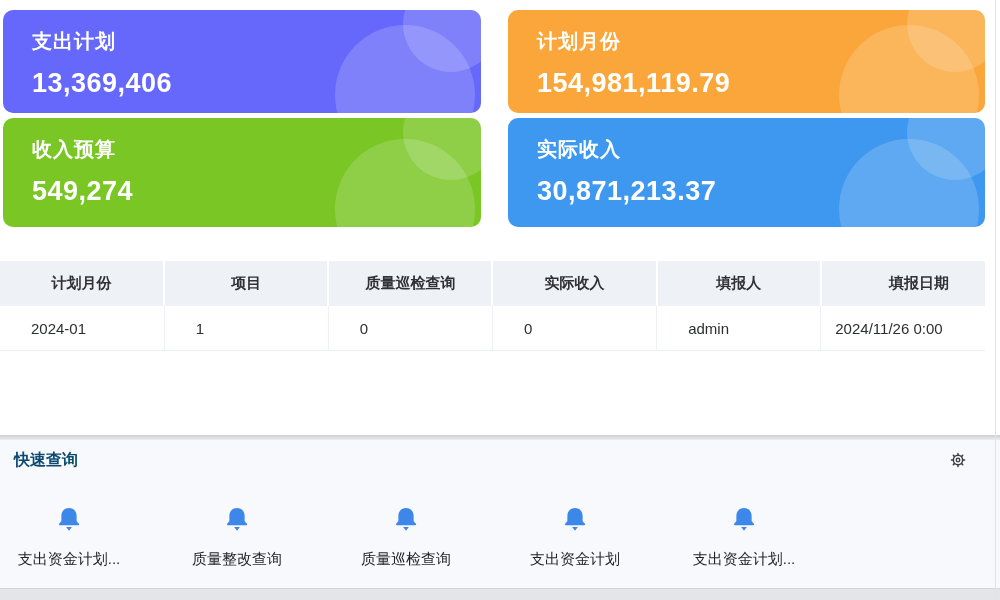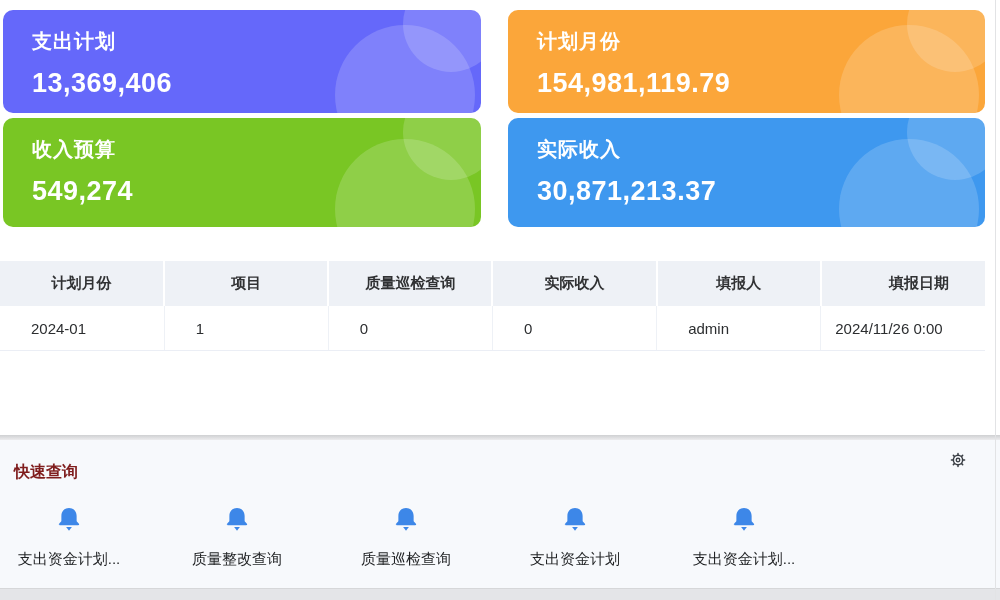--- a/index.html
+++ b/index.html
@@ -49,21 +49,21 @@
   
   .divider{
     position:absolute;left:0;top:435px;width:1000px;height:5px;
     background:linear-gradient(#cfd0d2,#ececee);
   }
   .quick-panel{
     position:absolute;left:0;top:440px;width:1000px;height:148px;
     background:#f7f9fc;
   }
   .quick-title{
-    position:absolute;left:14px;top:10px;font-size:16px;font-weight:bold;color:#7f1d1d;margin-top:12px;
+    position:absolute;left:14px;top:10px;font-size:16px;font-weight:bold;color:#0c4a6e;
   }
   .gear-btn{
     position:absolute;right:33px;top:11px;width:18px;height:18px;cursor:pointer;
   }
   .quick-item{
     position:absolute;top:65px;width:170px;text-align:center;cursor:pointer;
   }
   .quick-item .bell{width:30px;height:30px;display:inline-block;}
   .quick-item .q-label{
     margin-top:11px;font-size:15px;color:#1f2123;white-space:nowrap;

